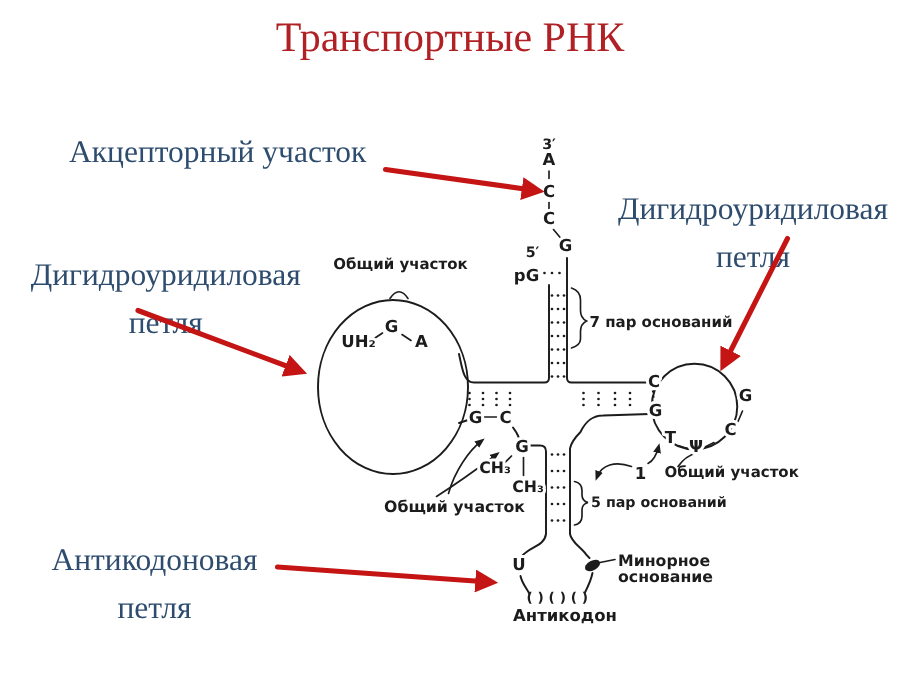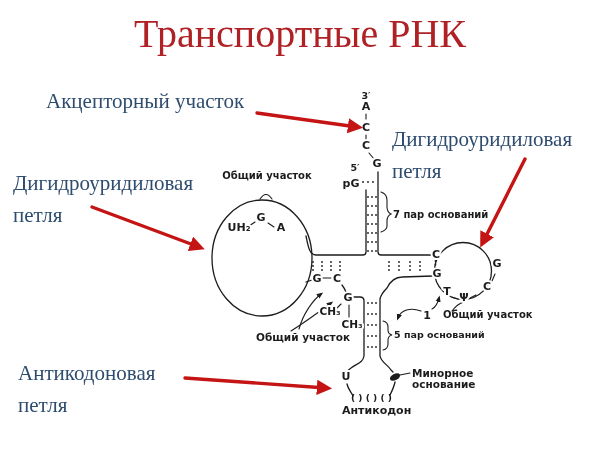--- a/index.html
+++ b/index.html
@@ -3,25 +3,25 @@
 <meta charset="utf-8">
 <style>
   html,body { margin:0; padding:0; }
   body {
     width:600px; height:450px; position:relative; overflow:hidden;
     background:var(--c-background,#fff);
     font-family:"Liberation Serif", serif;
   }
   .title {
     position:absolute; top:10px; left:0; width:600px; text-align:center;
-    font-size:40px; color:var(--c-title,#b02125); white-space:nowrap;
+    font-size:28px; color:var(--c-title,#b02125); white-space:nowrap;
   }
   .callout {
     position:absolute; color:var(--c-callout,#2e4c6e);
-    font-size:21px; line-height:1.5;
+    font-size:21px; line-height:1.5;text-align:center;
   }
   #co-acceptor { left:46px; top:86px; white-space:nowrap; }
   #co-dihydro  { left:392px; top:124px; width:220px; }
   #co-pseudo   { left:13px;  top:168px; width:195px; }
   #co-anticodon{ left:18px;  top:358px; width:170px;font-family:Liberation Serif, serif; }
   svg.diagram { position:absolute; left:0; top:0; }
   svg text {
     font-family:"DejaVu Sans", sans-serif; font-weight:bold;
     fill:var(--c-ink,#1c1c1c); text-anchor:middle;
   }

